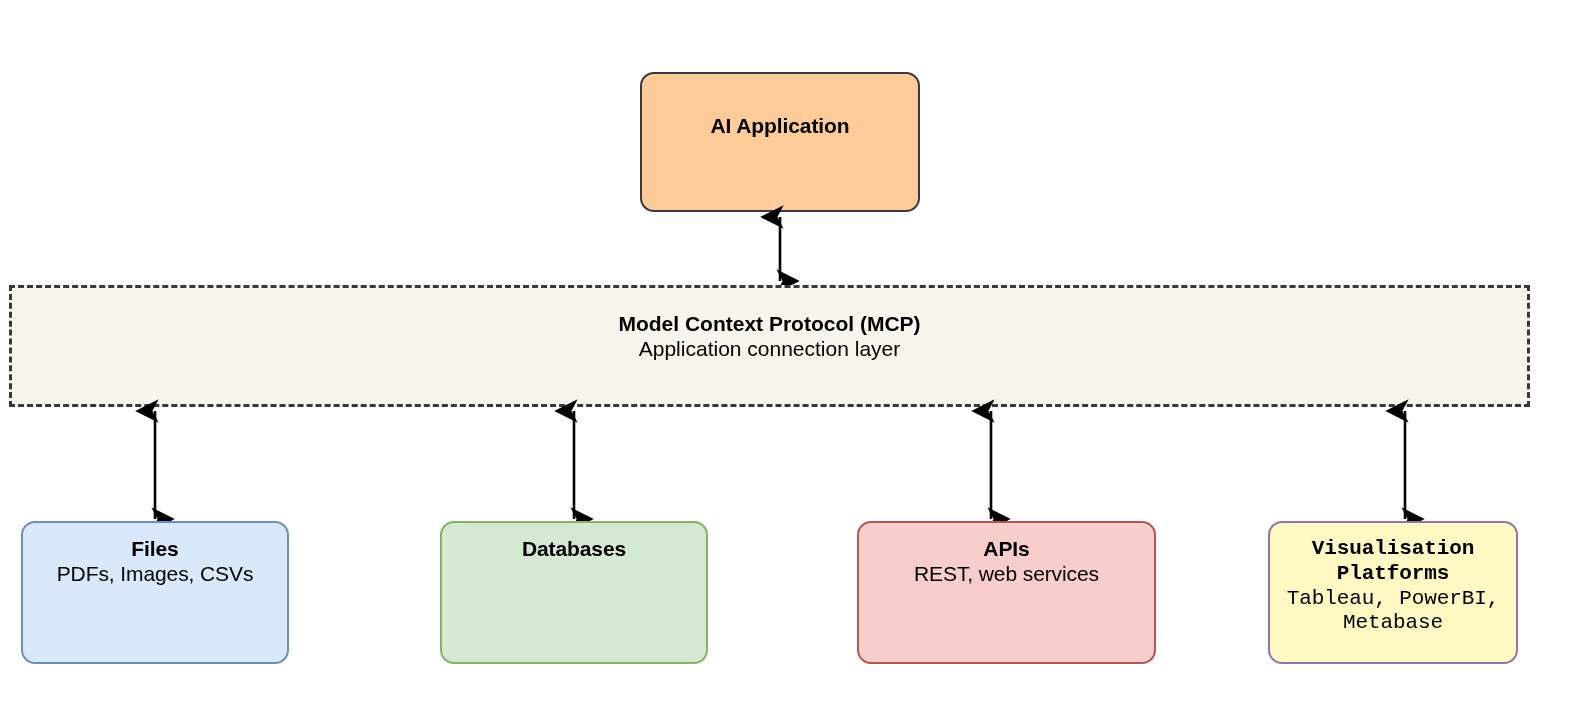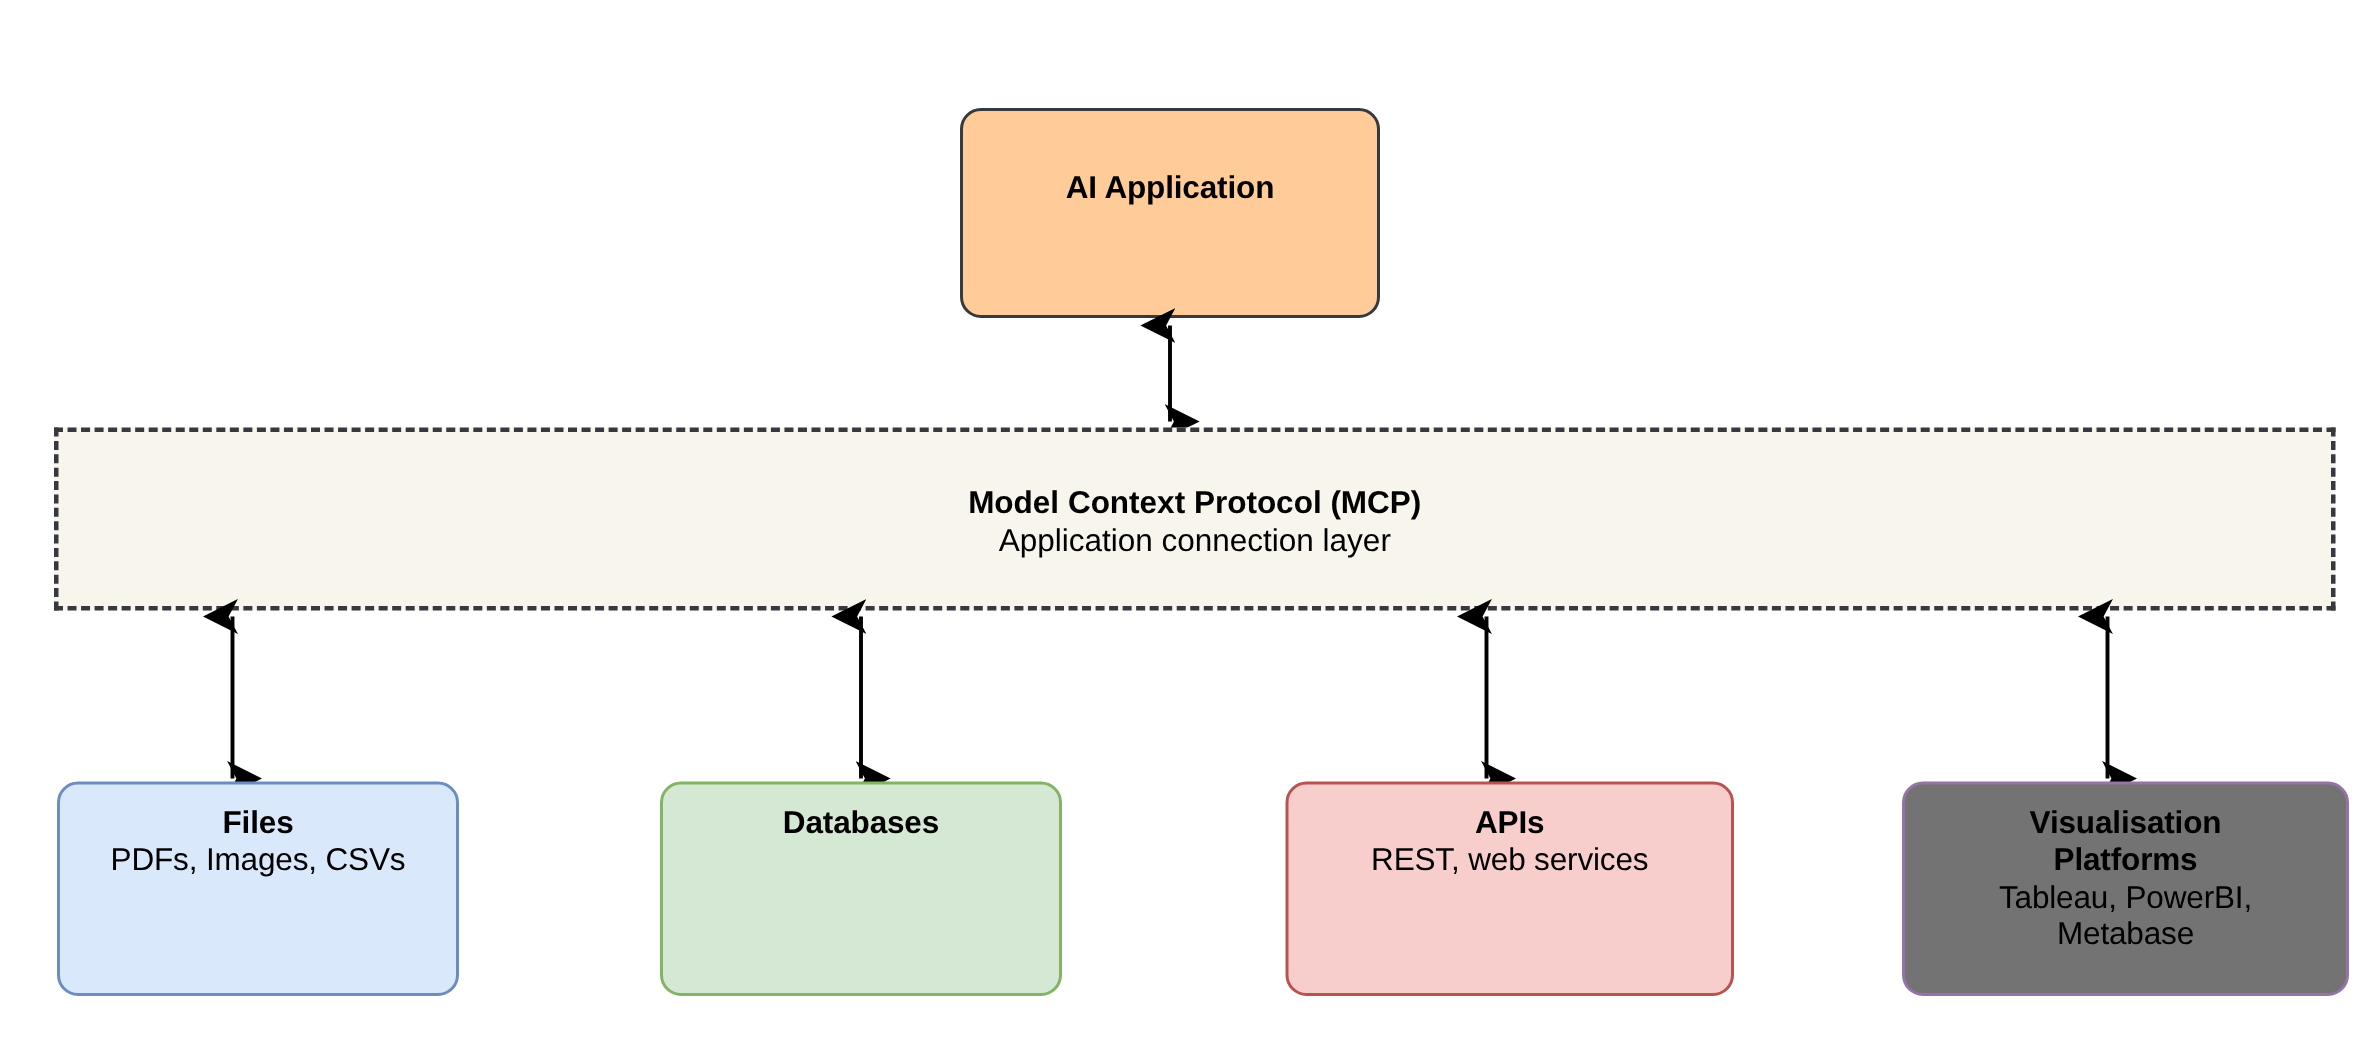--- a/index.html
+++ b/index.html
@@ -52,47 +52,47 @@
     height: 140px;
     background: #FFCC99;
     border-color: #36393D;
     padding-top: 40px;
   }
 
   
   #mcp-band {
     position: absolute;
     box-sizing: border-box;
-    left: 36px;
+    left: 9px;
     top: 285px;
     width: 1521px;
     height: 122px;
     background: #F8F5EC;
     border: 3px dashed #36393D;
     text-align: center;
     color: #000000;
     line-height: 1.2;
-    padding-top: 35px;
+    padding-top: 23px;
   }
   #mcp-band .title {
     display: block;
     font-weight: bold;
     font-size: 21px;
   }
   #mcp-band .subtitle {
     display: block;
     font-size: 21px;
   }
 
   
   .leaf { top: 521px; height: 143px; }
-  #files        { left: 38px;   width: 268px; background: #DAE8FC; border-color: #6C8EBF; }
+  #files        { left: 21px;   width: 268px; background: #DAE8FC; border-color: #6C8EBF; }
   #databases    { left: 440px;  width: 268px; background: #D5E8D4; border-color: #82B366; }
   #apis         { left: 857px;  width: 299px; background: #F8CECC; border-color: #B85450; }
-  #visualisation{ left: 1268px; width: 298px; background: #737373; border-color: #9673A6; }
+  #visualisation{ left: 1268px; width: 250px; background: #fef9c3; border-color: #9673A6; font-family: Liberation Mono, monospace; }
 
   
   .arrow {
     position: absolute;
     overflow: visible;
   }
 </style>
 </head>
 <body>
 

